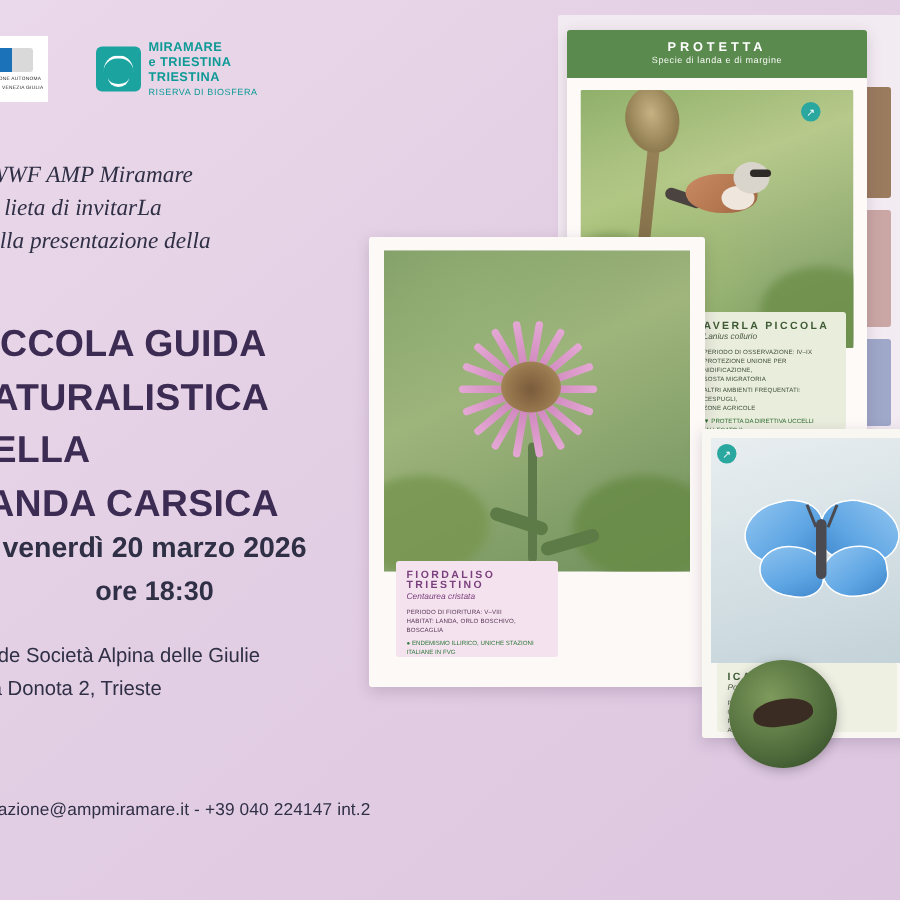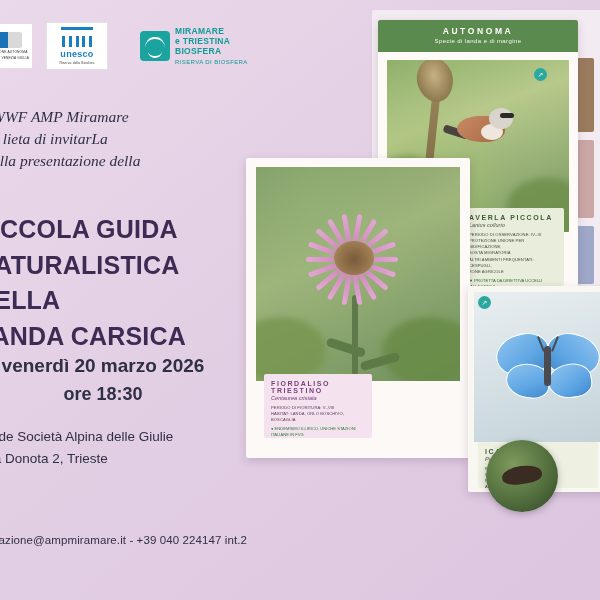--- a/index.html
+++ b/index.html
@@ -676,39 +676,27 @@
 
   <div class="logo-strip">
 
     <div class="logo-region">
       <div class="rr-mark"></div>
       <div class="rr-text">REGIONE AUTONOMA</div>
       <div class="rr-text">FRIULI VENEZIA GIULIA</div>
     </div>
 
 
-    <div class="logo-unesco">
-      <div class="unesco-roof"></div>
-      <div class="unesco-temple">
-        <i></i>
-          <i></i>
-          <i></i>
-          <i></i>
-          <i></i>
-      </div>
-      <div class="unesco-word">unesco</div>
-      <div class="unesco-sub">Riserva della Biosfera</div>
-    </div>
 
     <div class="logo-miramare">
       <div class="mir-mark"></div>
       <div class="mir-text">
         <div class="l1">MIRAMARE</div>
         <div class="l1">e TRIESTINA</div>
-        <div class="l1">BIOSFERA</div>
+        <div class="l1">TRIESTINA</div>
         <div class="l2">RISERVA DI BIOSFERA</div>
       </div>
     </div>
 
   </div>
 
   <div class="invite">
     <div class="invite-line">WWF AMP Miramare</div>
     <div class="invite-line">è lieta di invitarLa</div>
     <div class="invite-line">alla presentazione della</div>
@@ -734,21 +722,21 @@
     <div class="contact-line">informazione@ampmiramare.it  -  +39 040 224147 int.2</div>
   </div>
 
   <div class="panel-bg panel-tall-right"></div>
   <div class="swatch swatch-a"></div>
   <div class="swatch swatch-b"></div>
   <div class="swatch swatch-c"></div>
 
   <div class="card card-uccelli">
     <div class="band">
-      <div class="band-title">AUTONOMA</div>
+      <div class="band-title">PROTETTA</div>
       <div class="band-sub">Specie di landa e di margine</div>
     </div>
     <div class="photo photo-uccelli">
       <div class="leaf-blur" style="left:-14px;top:96px;width:70px;height:56px;background:rgba(120,150,80,0.8);"></div>
       <div class="leaf-blur" style="left:120px;top:118px;width:80px;height:58px;background:rgba(110,145,75,0.85);"></div>
       <div class="twig"></div>
       <div class="twig-head"></div>
       <div class="bird">
         <div class="b-tail"></div>
         <div class="b-body"></div>

